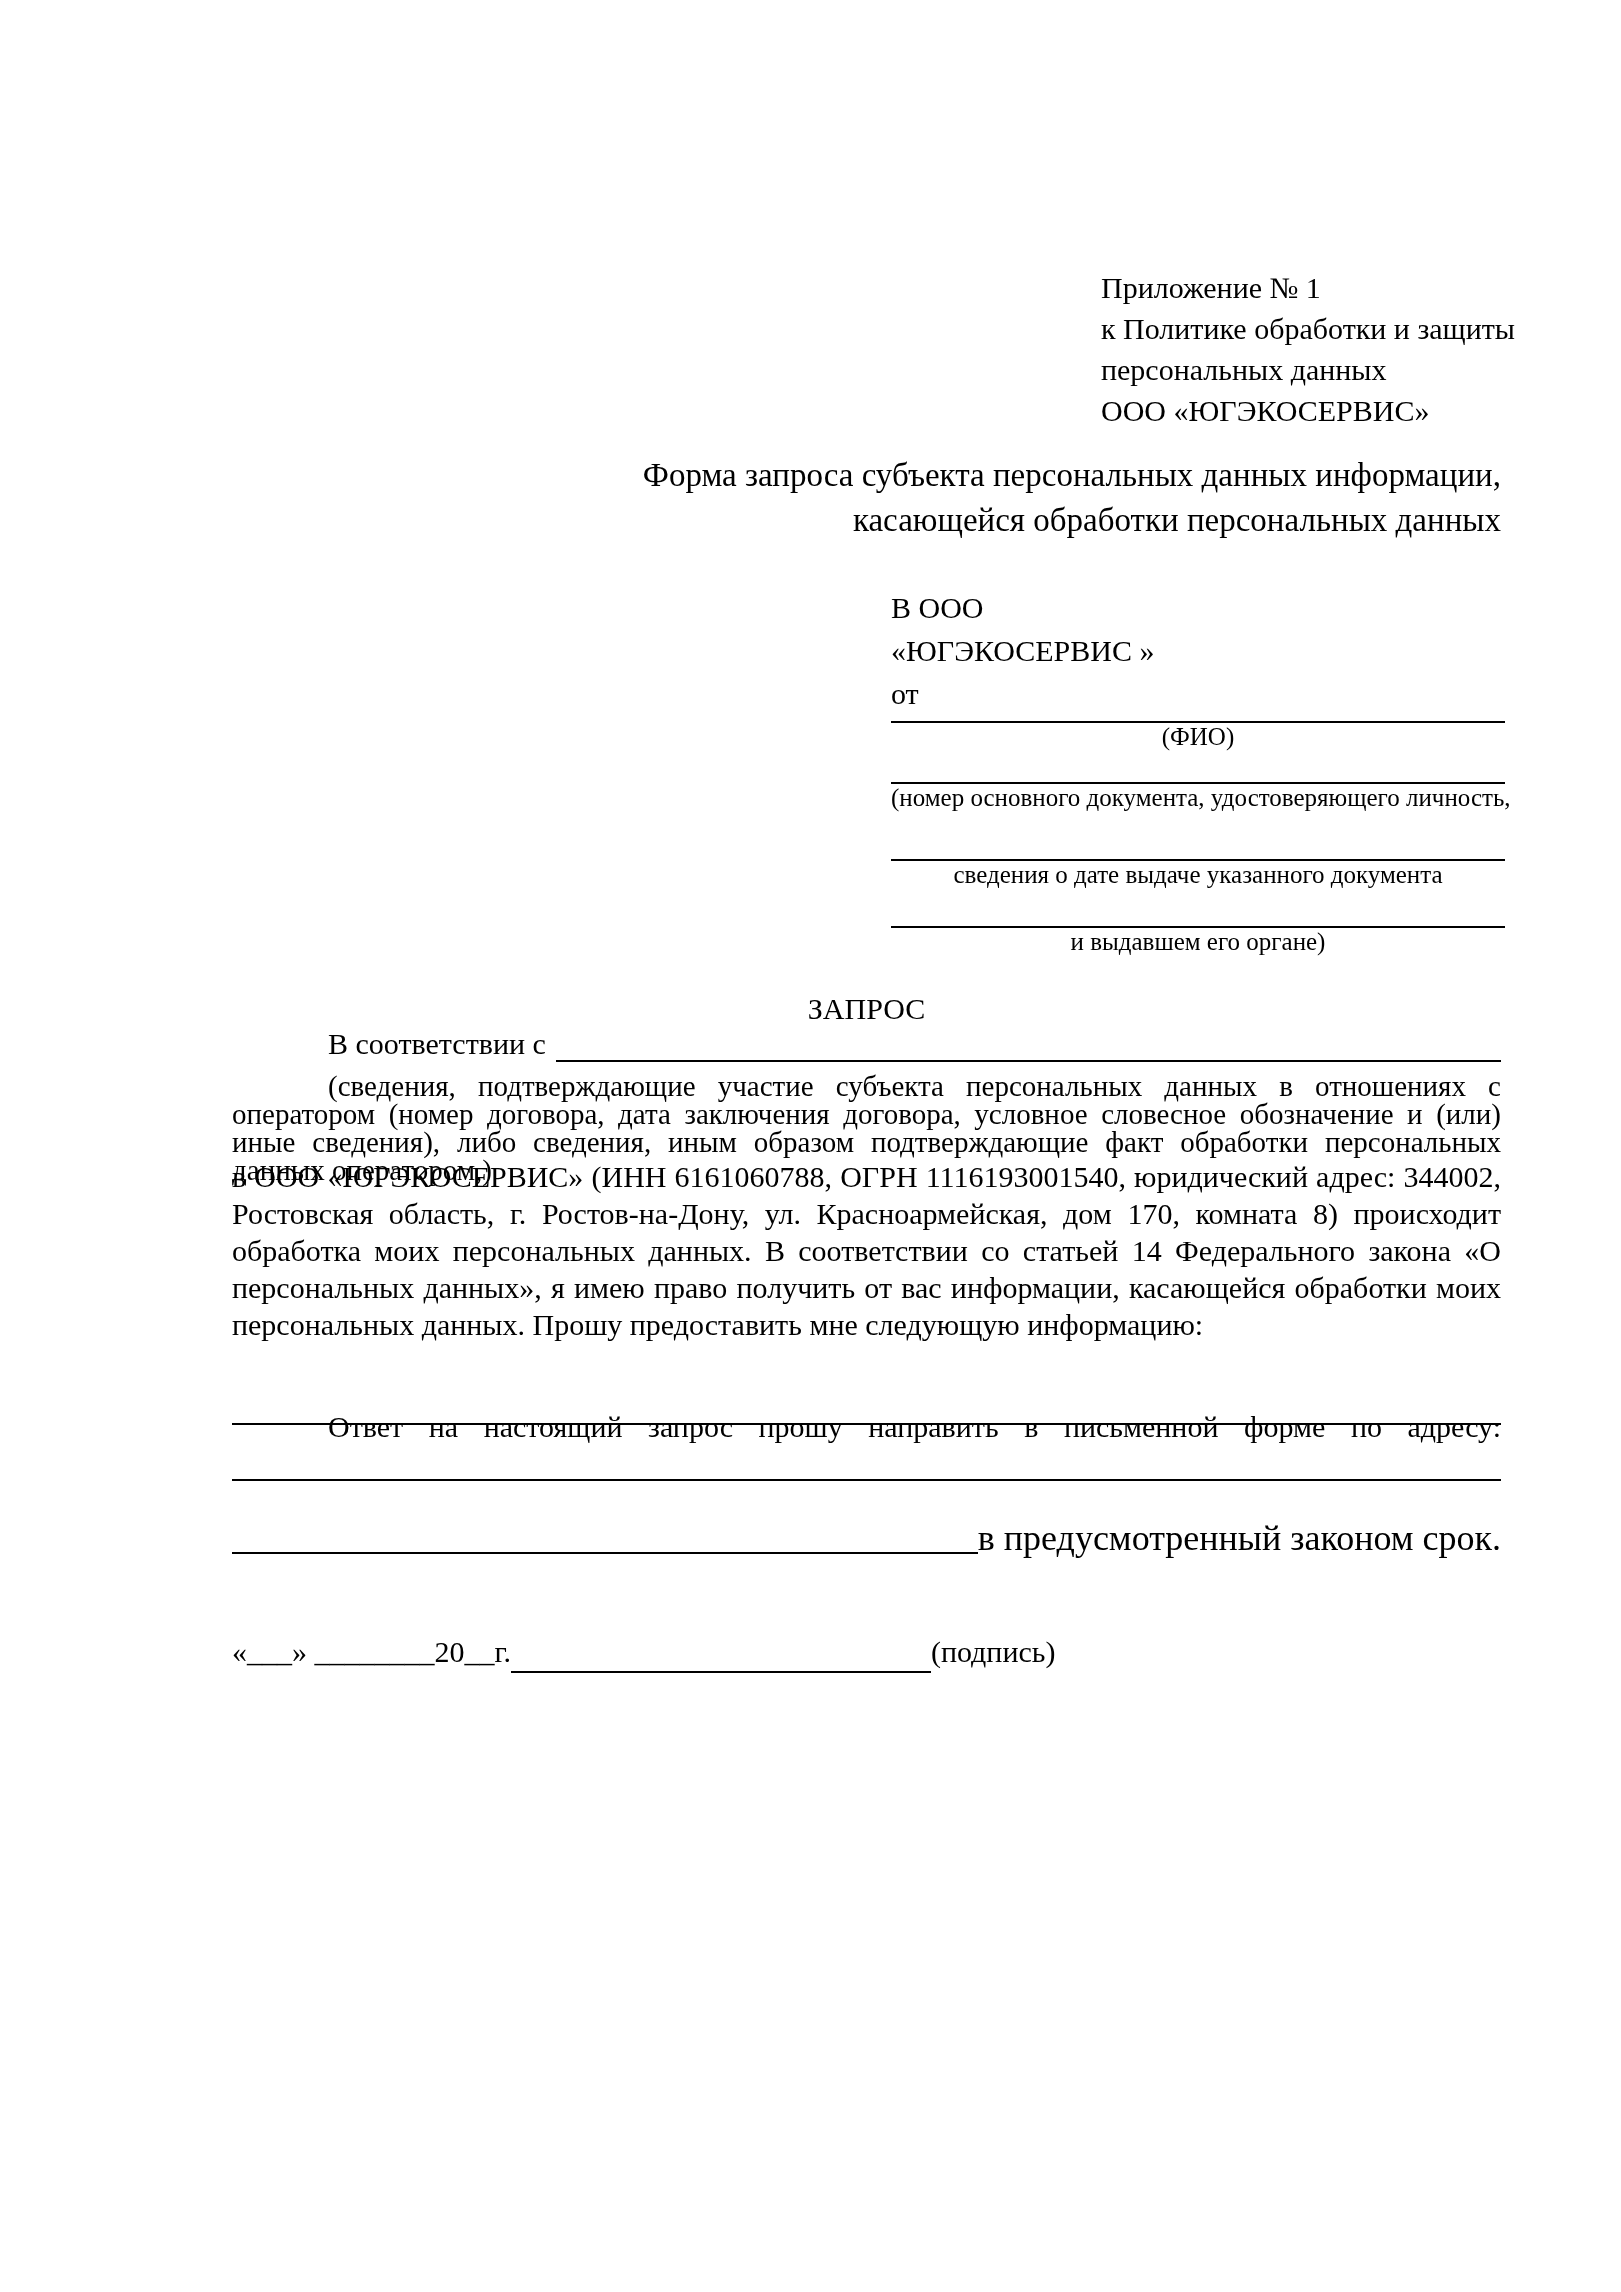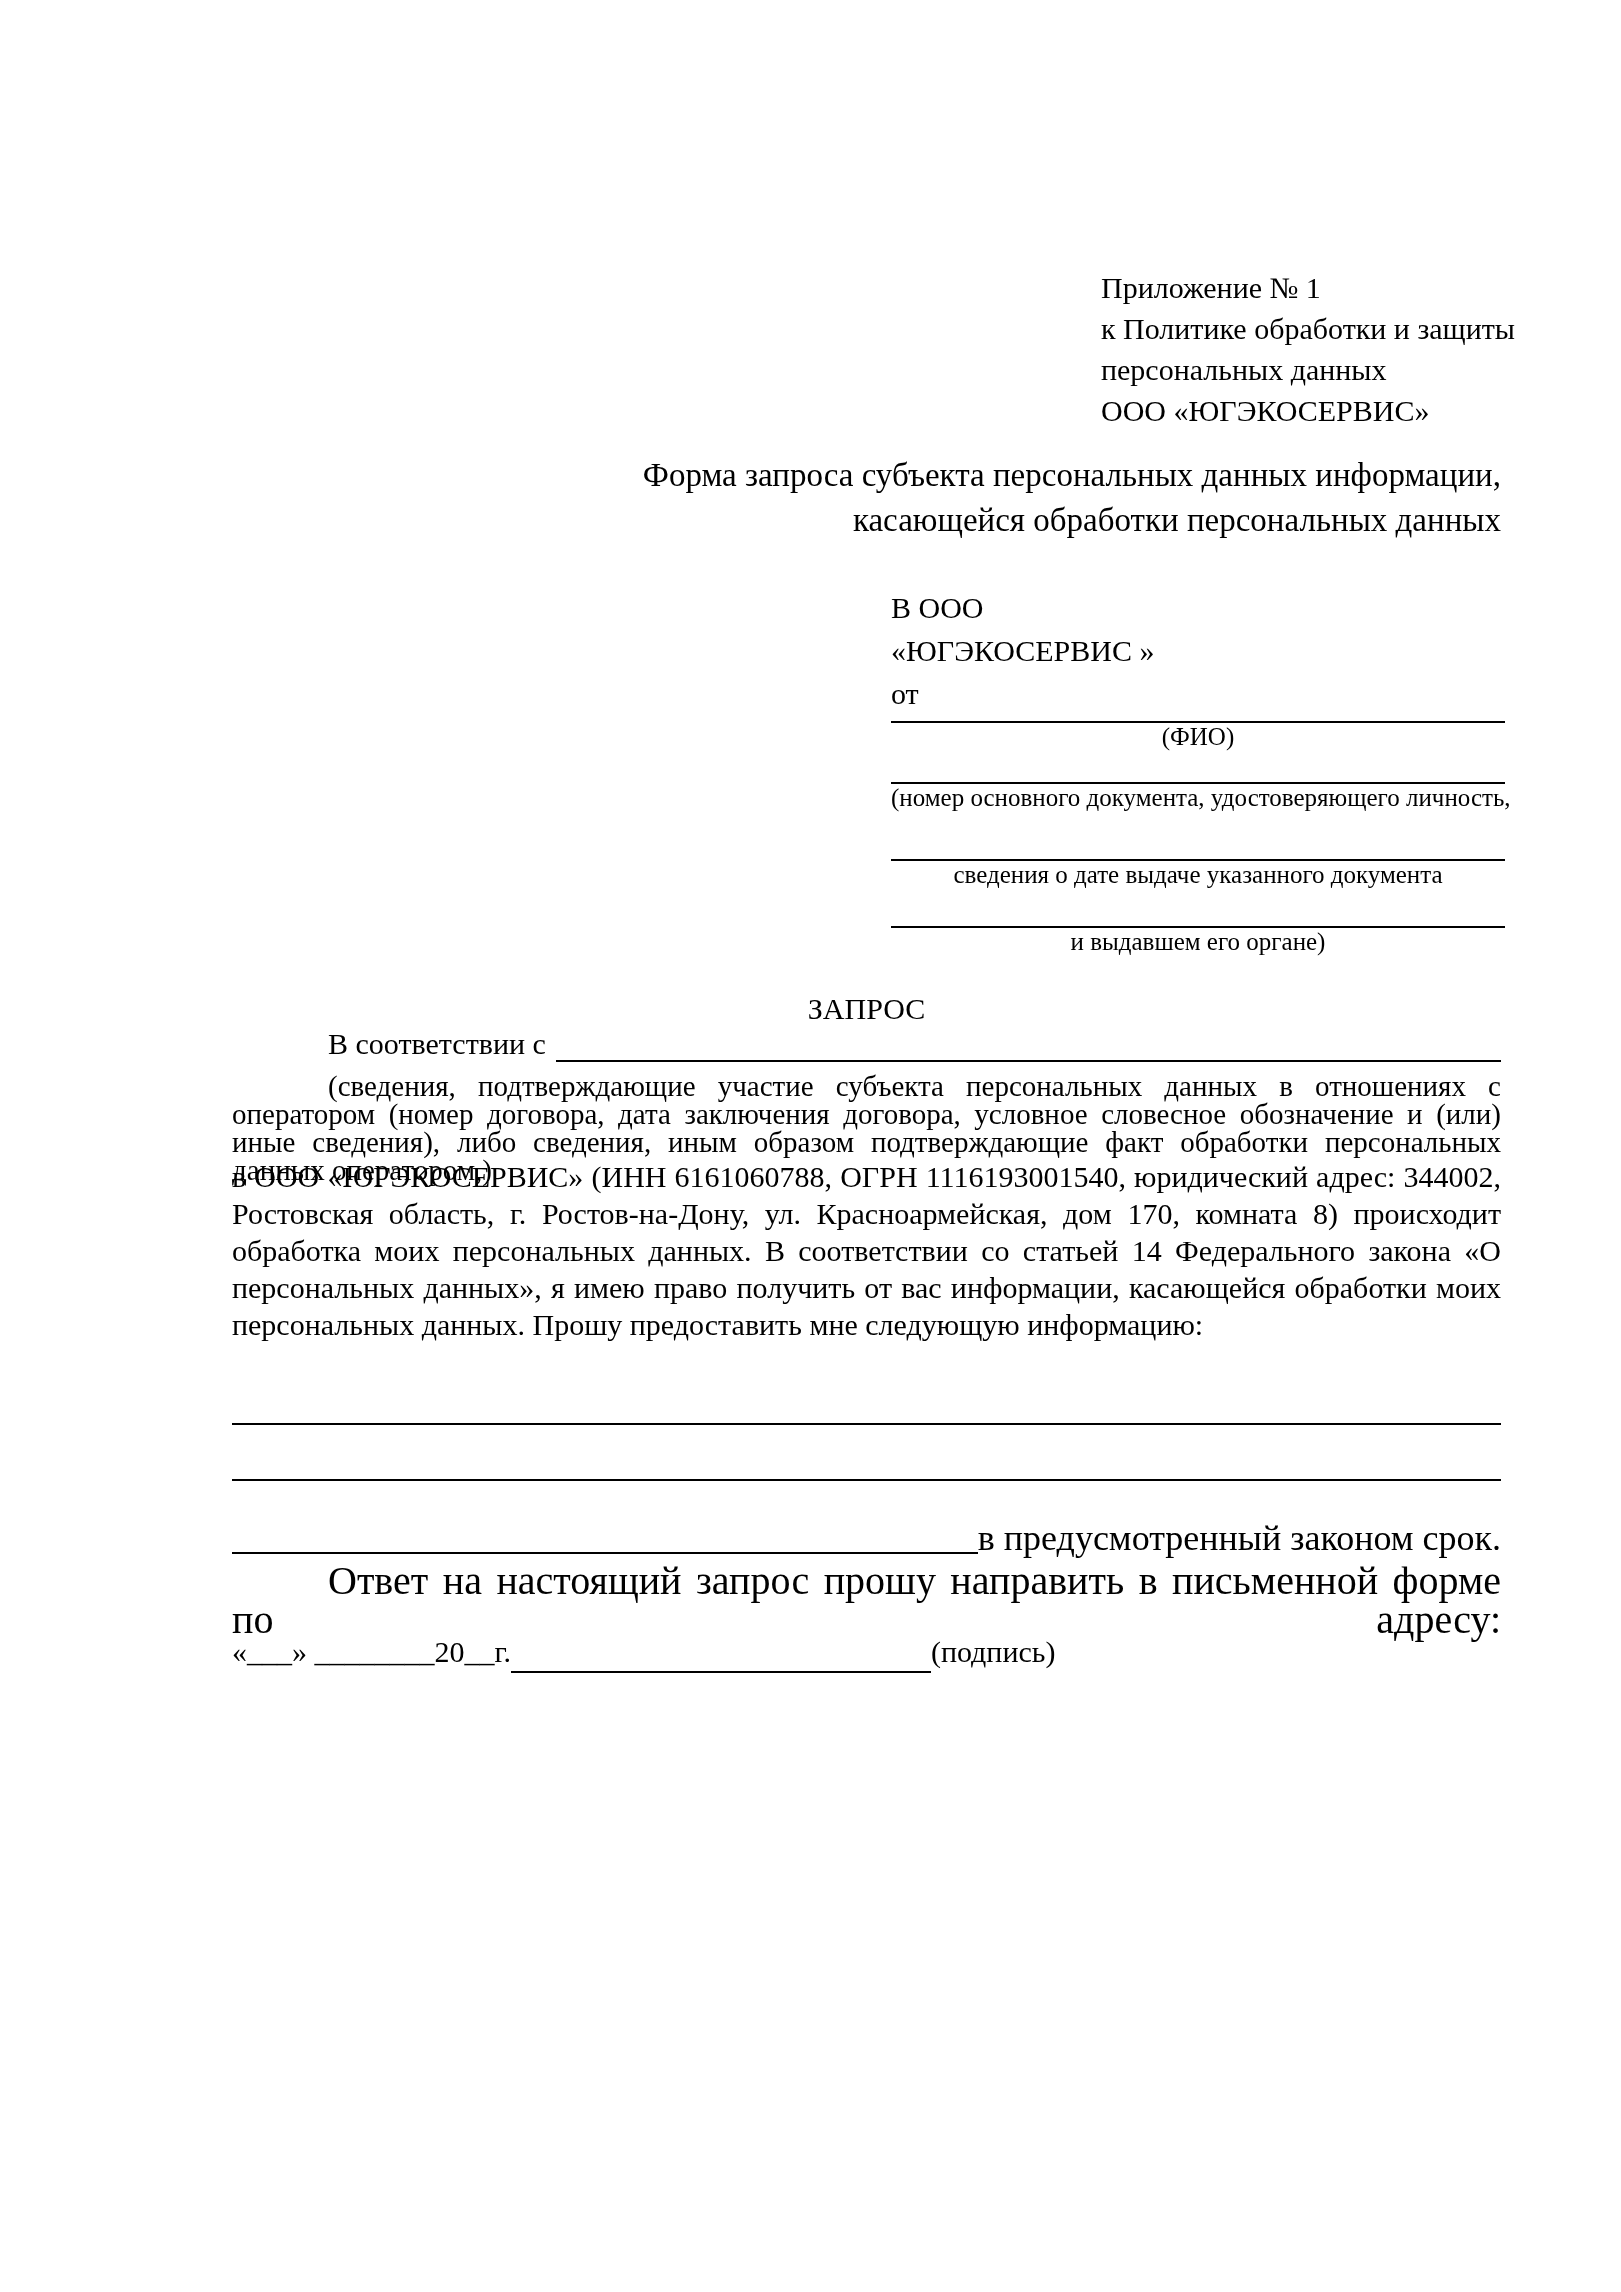--- a/index.html
+++ b/index.html
@@ -126,23 +126,23 @@
     border-bottom: 2.9px solid #000;
     height: 2px;
   }
   .blank-1 { top: 1421px; }
   .blank-2 { top: 1477px; }
 
   
   .answer-par {
     position: absolute;
     left: 232px;
-    top: 1561px;
-    width: 1269px;
-    font-size: 40px;
+    top: 1407px;
+    width: 1269px;
+    font-size: 30px;
     line-height: 39px;
     text-align: justify;
     text-align-last: justify;
     text-indent: 96px;
   }
   .deadline-row {
     position: absolute;
     left: 232px;
     top: 1517px;
     width: 1269px;

